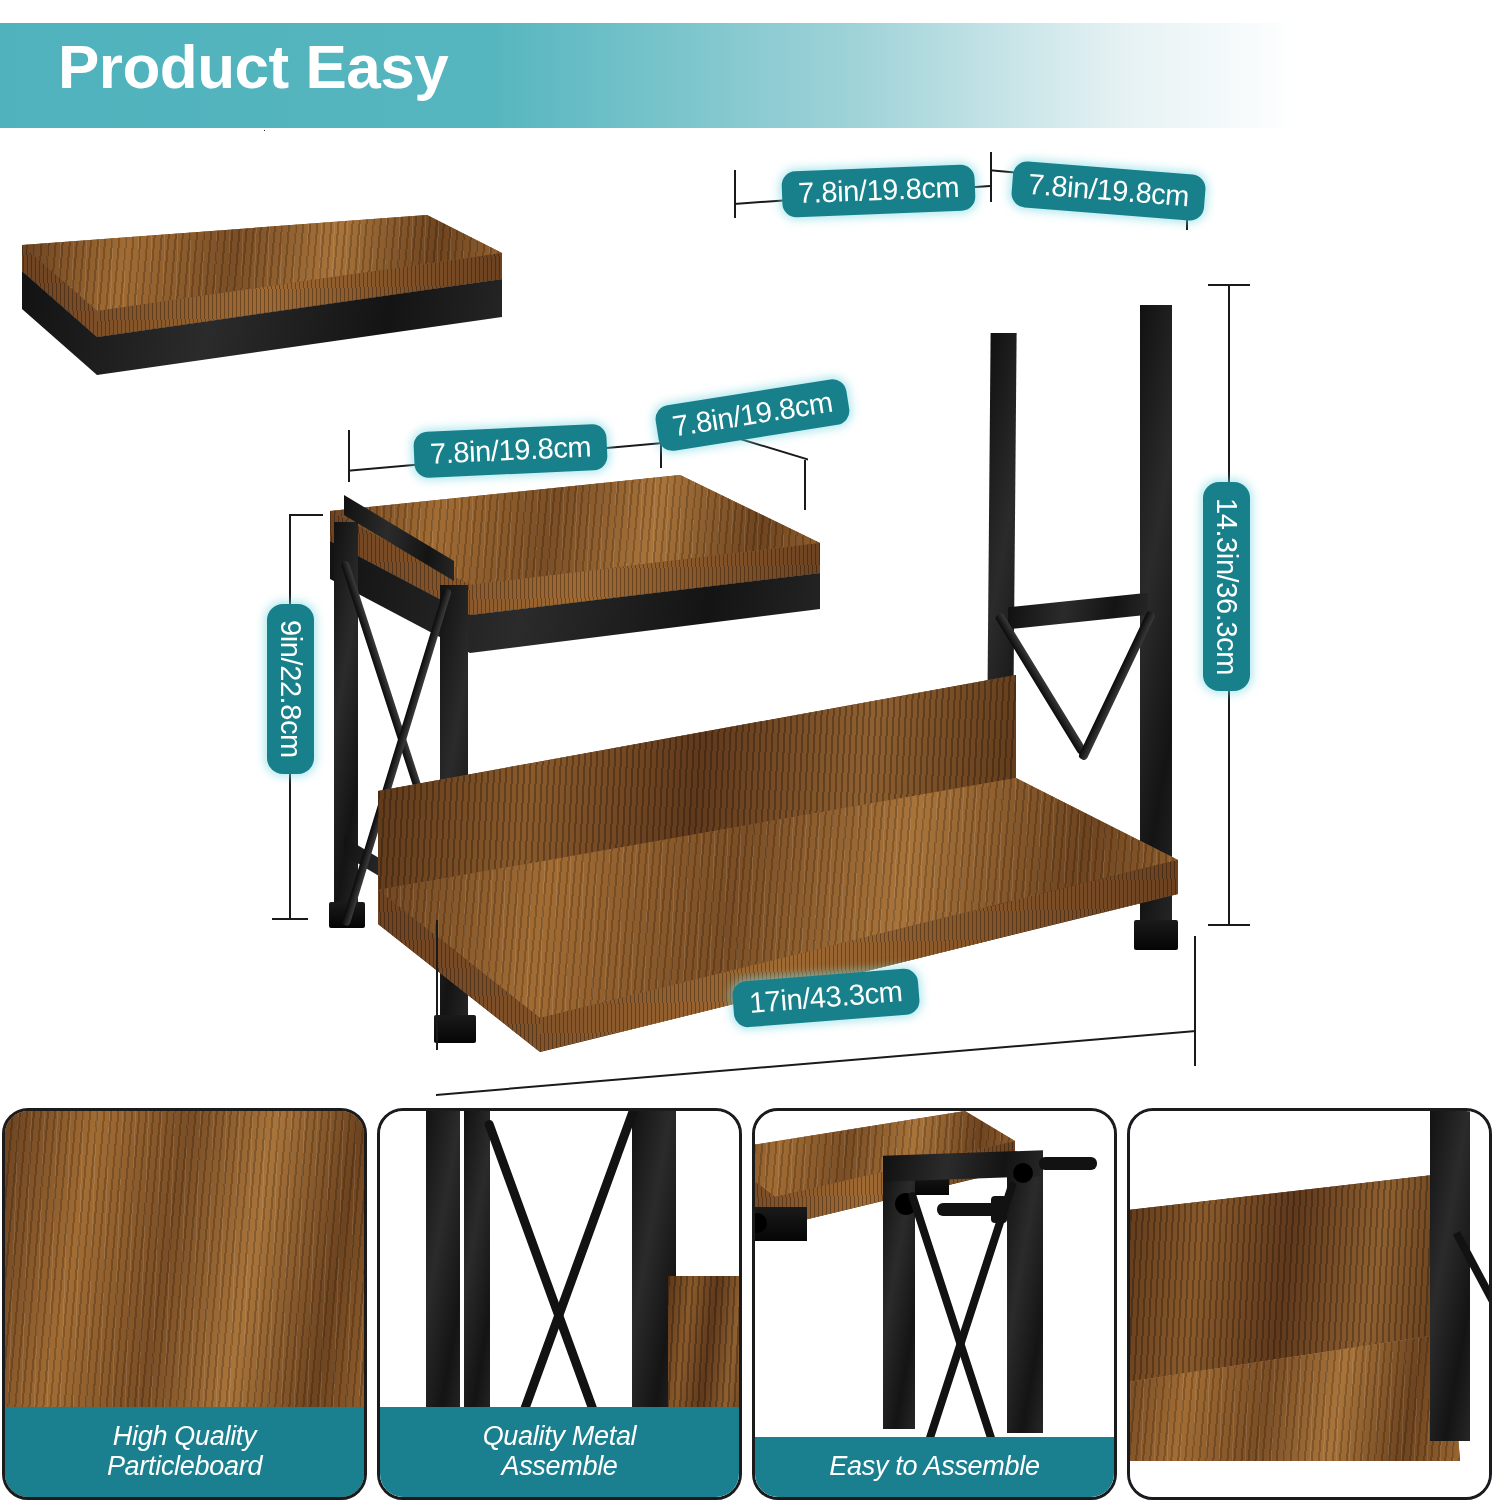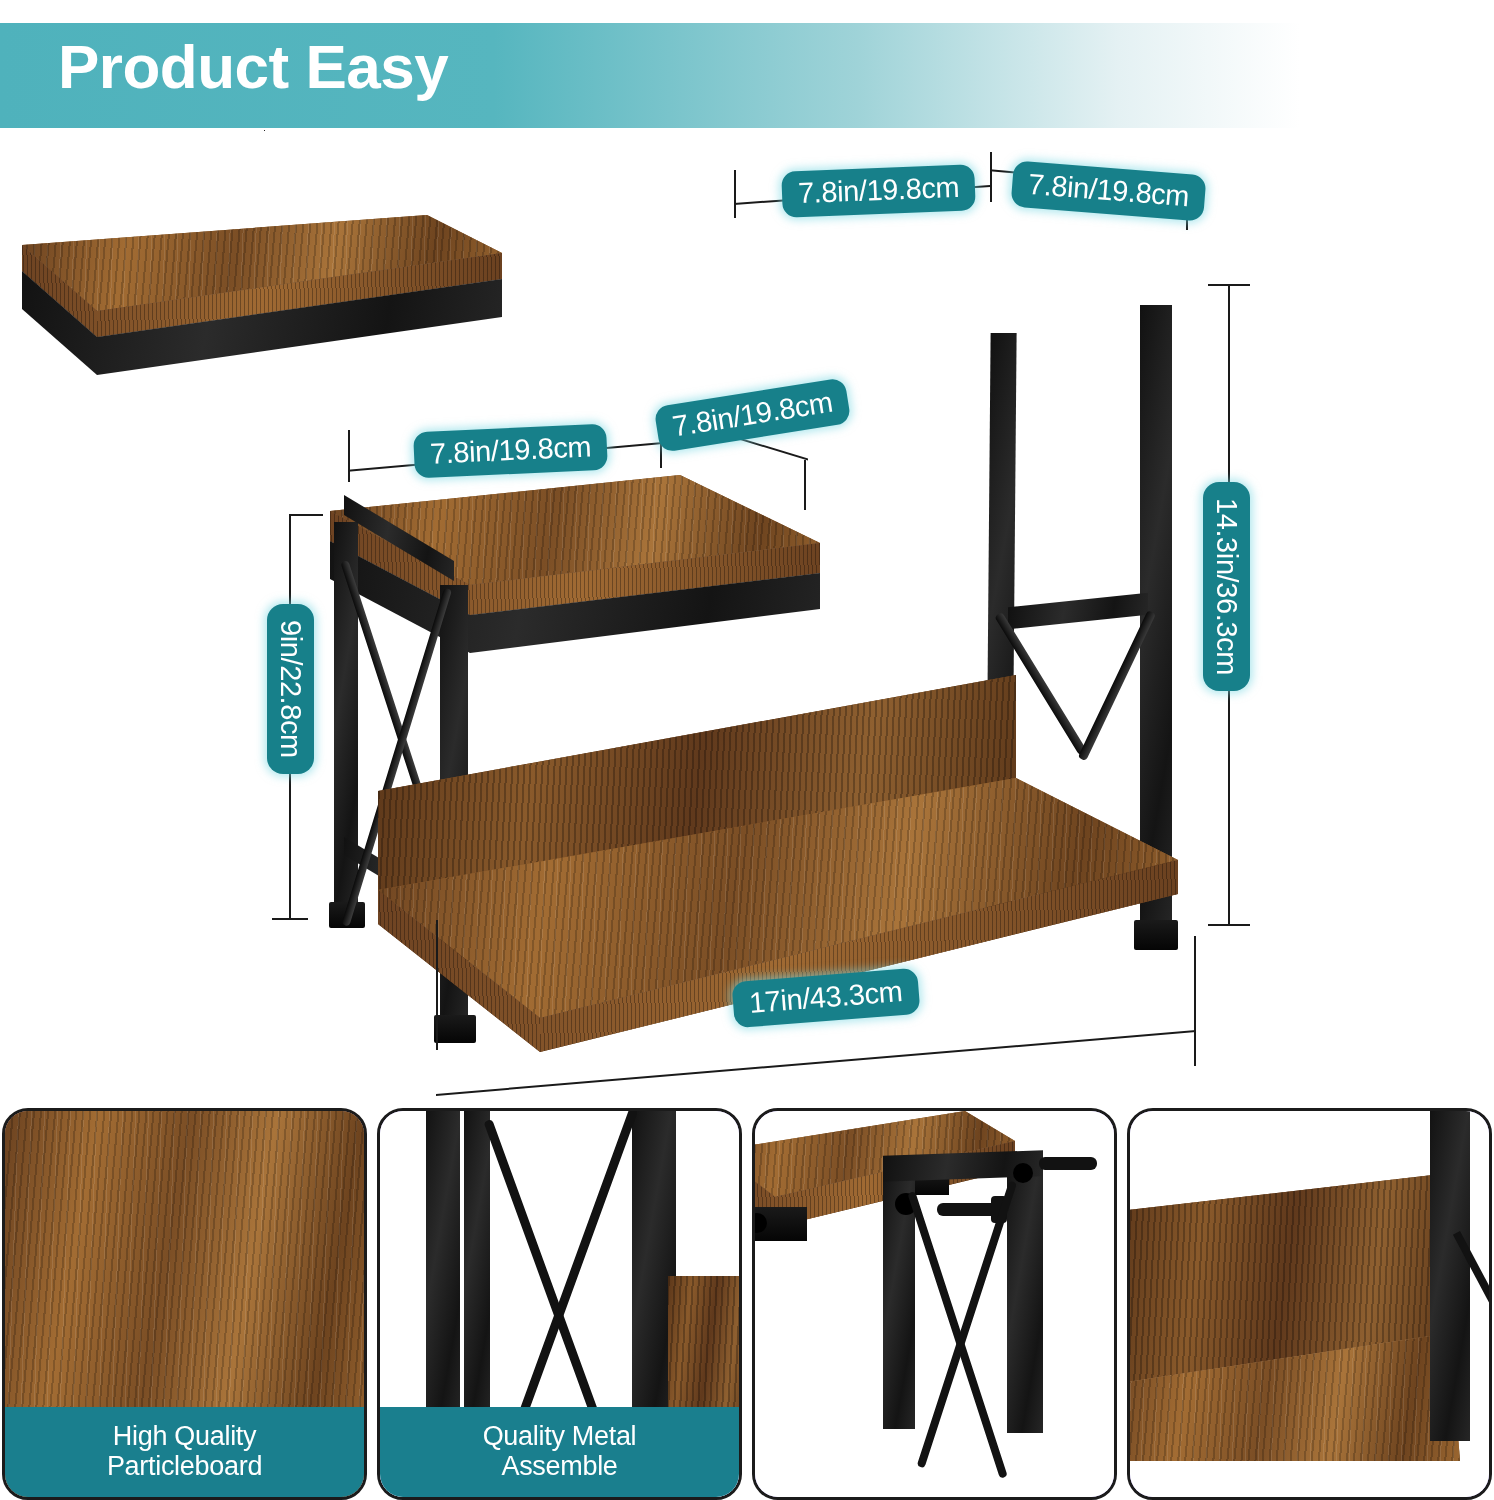--- a/index.html
+++ b/index.html
@@ -79,20 +79,21 @@
     position:absolute; left:0; top:1108px; width:1494px; height:392px;
     display:flex; gap:10px; padding:0 2px;
   }
   .feature-card{
     position:relative;
     flex:1 1 0;
     border:3px solid #1b1b1b;
     border-radius:26px;
     overflow:hidden;
     background:#c4b5fd;
+    font-style:italic;
   }
   .feature-art{ position:absolute; inset:0; }
   .feature-caption{
     position:absolute; left:0; right:0; bottom:0;
     background:#1a7f8e;
     color:#ffffff;
     text-align:center;
     font-size:27px;
     line-height:1.12;
     padding:14px 8px 16px;
@@ -267,20 +268,23 @@
       <div style="position:absolute;left:140px;top:82px;width:22px;height:22px;border-radius:50%;background:#000;"></div>
       <div style="position:absolute;left:258px;top:52px;width:20px;height:20px;border-radius:50%;background:#000;"></div>
       <div style="position:absolute;left:182px;top:92px;width:60px;height:13px;background:#121212;border-radius:6px;"></div>
       <div style="position:absolute;left:236px;top:85px;width:16px;height:27px;background:#121212;border-radius:4px;"></div>
       <div style="position:absolute;left:284px;top:46px;width:58px;height:13px;background:#121212;border-radius:6px;"></div>
       <div style="position:absolute;left:160px;top:80px;width:300px;height:8px;background:#121212;
                   transform-origin:0 0;transform:rotate(72deg);border-radius:4px;"></div>
       <div style="position:absolute;left:262px;top:72px;width:300px;height:8px;background:#121212;
                   transform-origin:0 0;transform:rotate(108deg);border-radius:4px;"></div>
     </div>
+    <div class="feature-caption">
+      <span>Easy to Assemble</span>
+    </div>
   </div>
 
   <div class="feature-card">
     <div class="feature-art" style="background:#fff;">
       <div class="wood-dark" style="position:absolute;left:-10px;top:62px;width:330px;height:210px;
               clip-path:polygon(0 38px, 330px 0, 330px 160px, 0 210px);"></div>
       <div class="wood" style="position:absolute;left:-10px;top:200px;width:340px;height:150px;
               clip-path:polygon(0 72px, 330px 22px, 340px 150px, 0 150px);"></div>
       <div class="metal" style="position:absolute;left:300px;top:-10px;width:40px;height:340px;"></div>
       <div style="position:absolute;left:330px;top:120px;width:200px;height:8px;background:#121212;

